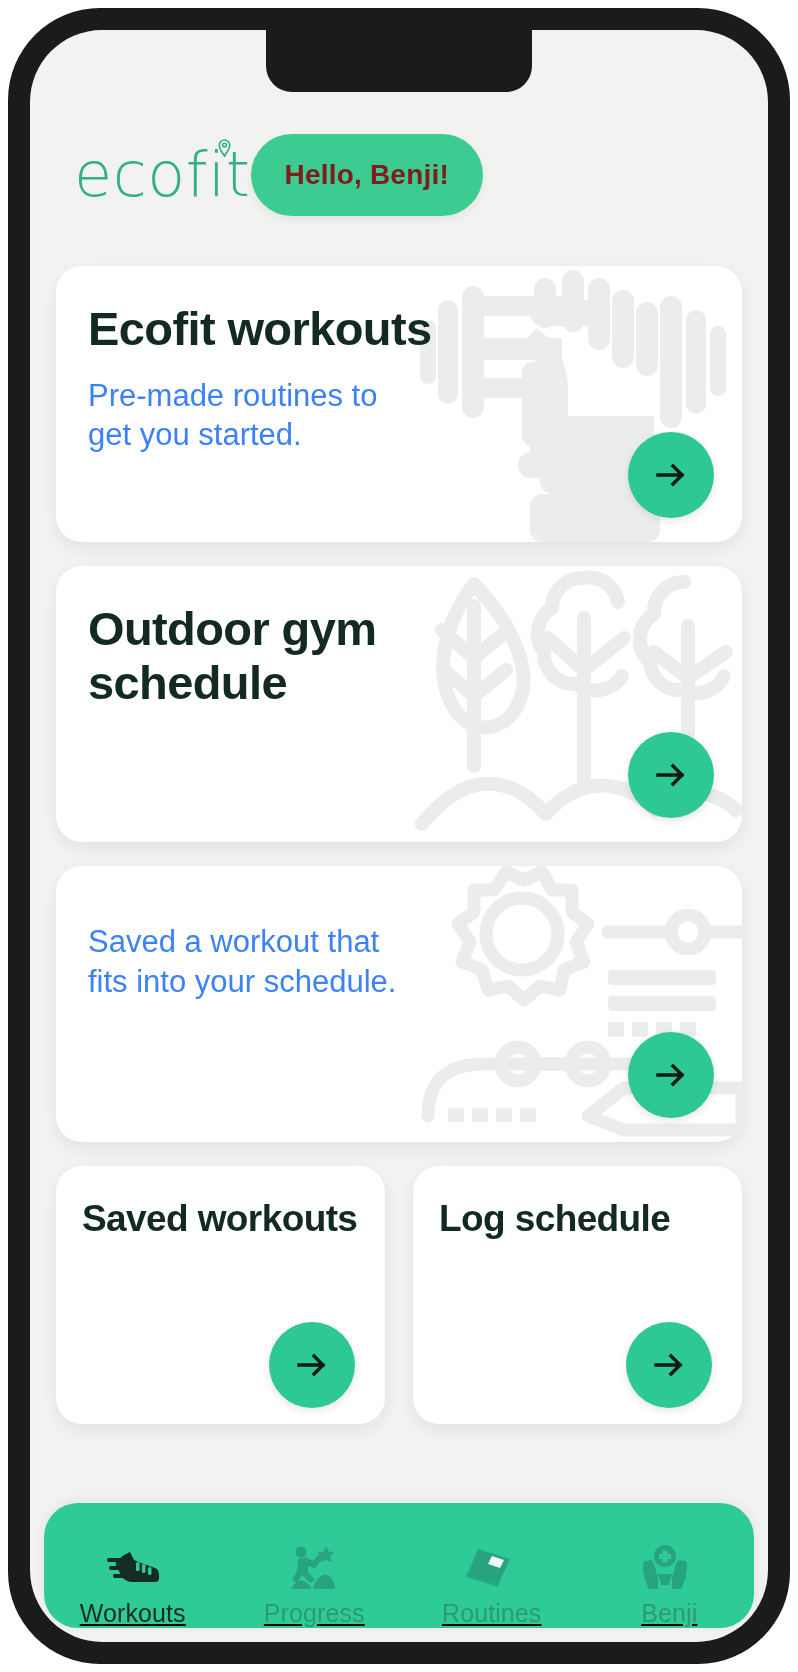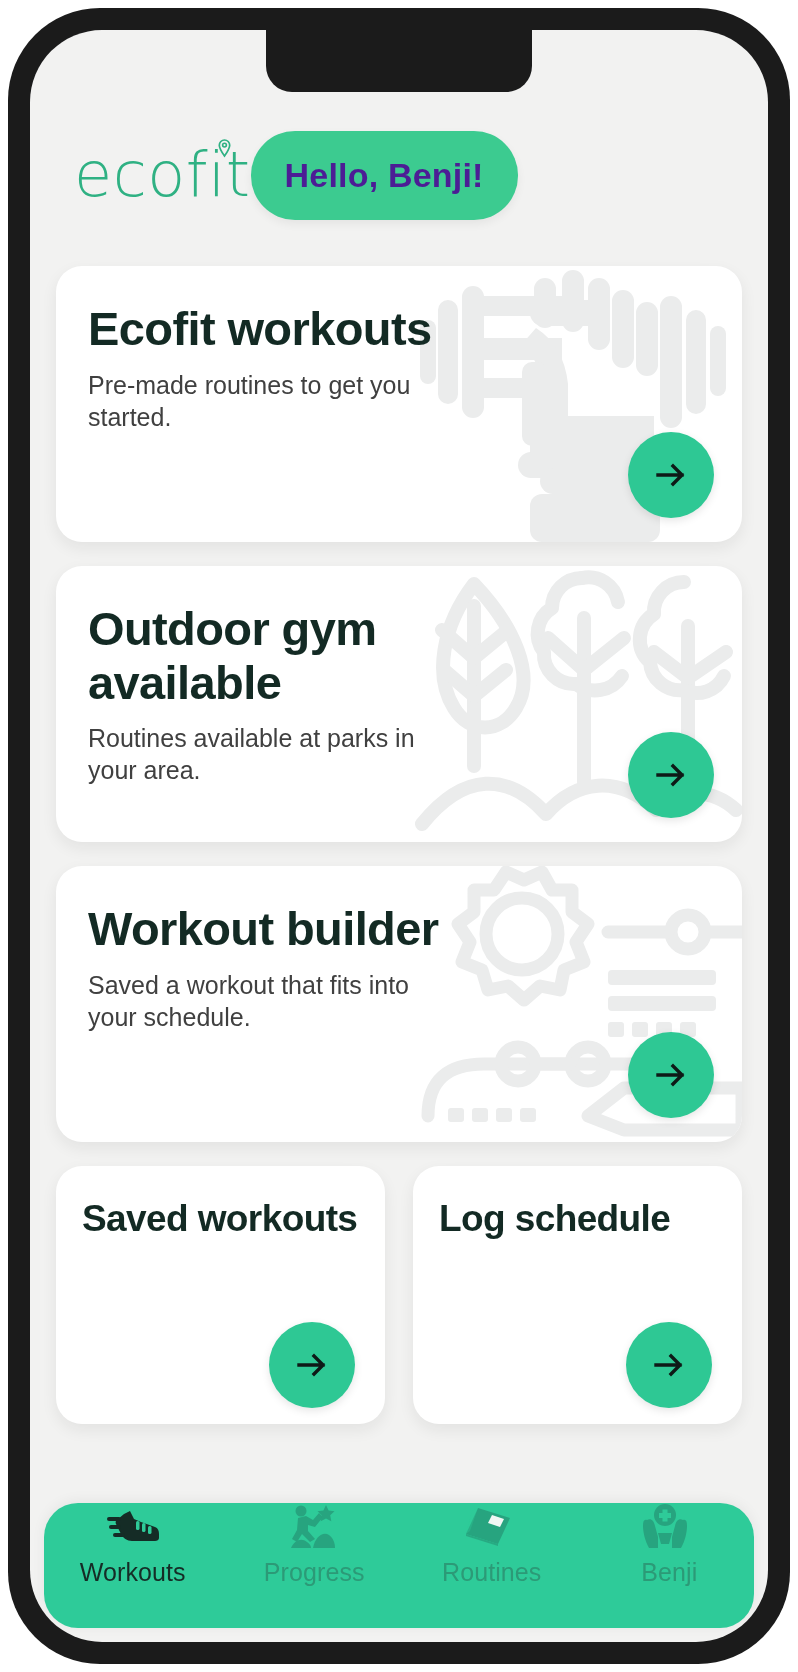--- a/index.html
+++ b/index.html
@@ -71,22 +71,22 @@
   .logo .pin {
     position: absolute;
     left: 143px;
     top: -5px;
     width: 15px;
     height: 19px;
   }
 
   .greeting-pill {
     background: #3ccb90;
-    color: #4c1d95;
-    font-size: 34px;
+    color: #7f1d1d;
+    font-size: 28px;
     font-weight: bold;
     letter-spacing: 0.2px;
     padding: 25px 34px;
     border-radius: 44px;
     white-space: nowrap;
     box-shadow: 0 4px 10px rgba(0,0,0,0.06);
   }
 
   
   .cards {
@@ -116,24 +116,24 @@
   .card-title {
     font-size: 47px;
     font-weight: bold;
     line-height: 1.14;
     color: #132a24;
     letter-spacing: -0.6px;
     max-width: 420px;
   }
 
   .card-sub {
-    margin-top: 13px;
-    font-size: 25px;
+    margin-top: 20px;
+    font-size: 31px;
     line-height: 1.28;
-    color: #404040;
+    color: #3b82f6;
     max-width: 330px;
     font-weight: 400;
   }
 
   .card-art {
     position: absolute;
     right: 0;
     top: 0;
     height: 100%;
     z-index: 1;
@@ -188,23 +188,24 @@
     display: flex;
     z-index: 30;
     box-shadow: 0 -2px 14px rgba(0,0,0,0.06);
   }
 
   .nav-item {
     flex: 1;
     display: flex;
     flex-direction: column;
     align-items: center;
-    justify-content: flex-start;
+    justify-content: flex-end;
     gap: 9px;
     cursor: pointer;
+    text-decoration: underline;
   }
   .nav-icon { height: 46px; display: flex; align-items: center; }
   .nav-label {
     font-size: 25px;
     letter-spacing: 0.1px;
   }
   .nav-item.active .nav-label { color: #152c26; font-weight: 500; }
   .nav-item.inactive .nav-label { color: #2c9a77; font-weight: 400; margin-left: 8px; }
 
   .art-fill { fill: #ebecec; }
@@ -284,22 +285,21 @@
             <path d="M172 104 L136 72 M172 104 L212 72"></path>
 
             <path d="M272 16 A30 30 0 0 0 242 48 A30 30 0 0 0 238 96 A30 30 0 0 0 272 124 A30 30 0 0 0 312 110"></path>
             <path d="M276 60 L276 214"></path>
             <path d="M276 112 L242 86 M276 112 L314 86"></path>
 
             <path d="M10 258 C52 206 96 206 134 248 C164 214 206 208 244 244 C268 222 300 222 324 244"></path>
           </g>
         </svg>
         <div class="card-body">
-          <div class="card-title">Outdoor gym available</div>
-          <div class="card-sub">Routines available at parks in your area.</div>
+          <div class="card-title">Outdoor gym schedule</div>
         </div>
         <button class="go-btn">
           <svg width="40" height="40" viewBox="0 0 40 40">
             <path d="M7 20 H31 M22 11 L31 20 L22 29" fill="none" stroke="#0e1a17" stroke-width="3.4" stroke-linecap="square" stroke-linejoin="miter"></path>
           </svg>
         </button>
       </div>
 
       <div class="card big">
         <svg class="card-art" viewBox="0 0 330 276" width="330" height="276">
@@ -326,21 +326,20 @@
             <rect x="36" y="242" width="16" height="14" rx="3"></rect>
             <rect x="60" y="242" width="16" height="14" rx="3"></rect>
             <rect x="84" y="242" width="16" height="14" rx="3"></rect>
             <rect x="108" y="242" width="16" height="14" rx="3"></rect>
           </g>
           <g fill="none" stroke="#ebecec" stroke-width="13" stroke-linejoin="round" stroke-linecap="round">
             <path d="M176 250 L212 222 L330 222 L330 264 L212 264 Z"></path>
           </g>
         </svg>
         <div class="card-body">
-          <div class="card-title">Workout builder</div>
           <div class="card-sub">Saved a workout that fits into your schedule.</div>
         </div>
         <button class="go-btn">
           <svg width="40" height="40" viewBox="0 0 40 40">
             <path d="M7 20 H31 M22 11 L31 20 L22 29" fill="none" stroke="#0e1a17" stroke-width="3.4" stroke-linecap="square" stroke-linejoin="miter"></path>
           </svg>
         </button>
       </div>
 
       <div class="small-row">

